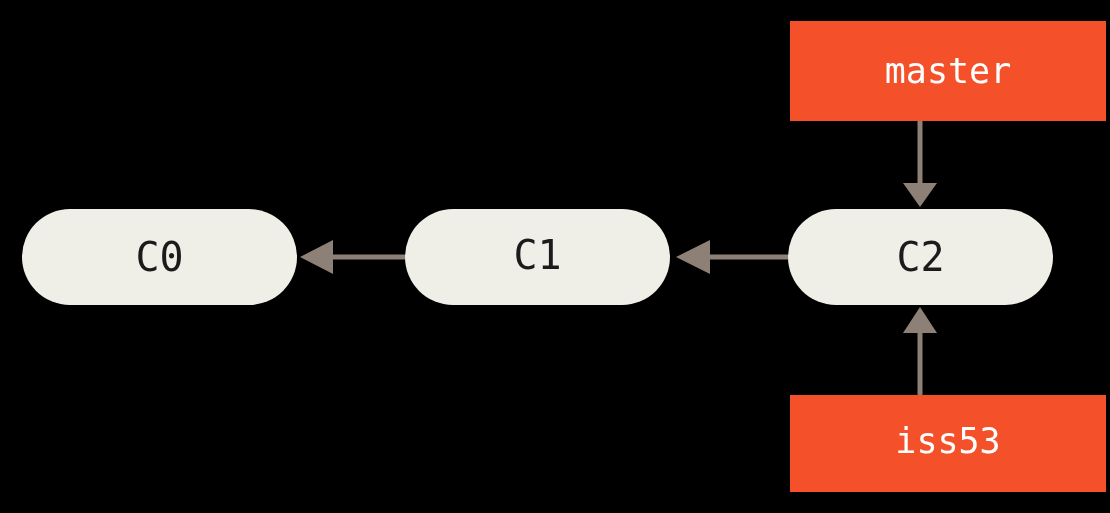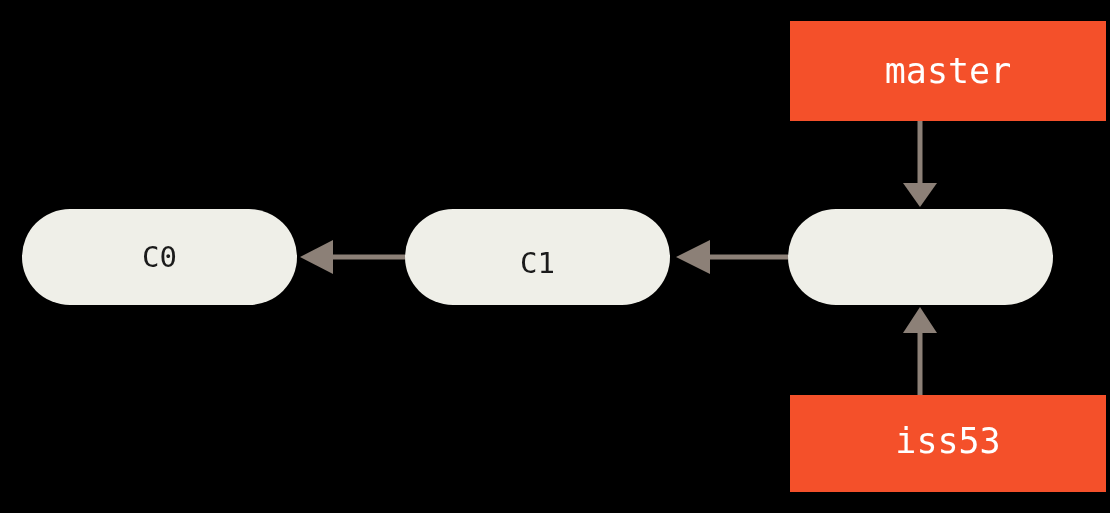--- a/index.html
+++ b/index.html
@@ -29,31 +29,31 @@
   .branch-label {
     position: absolute;
     display: flex;
     align-items: center;
     justify-content: center;
     pointer-events: none;
     white-space: pre;
   }
   .node-label {
     color: #1b1b1b;
-    font-size: 29px;
+    font-size: 40px;
     letter-spacing: 0px;
   }
   .branch-label {
     color: #ffffff;
     font-size: 35px;
     letter-spacing: 0px;
   }
   
   .commit-c0 { left: 22px;  top: 209px; width: 275px; height: 96px; }
-  .commit-c1 { left: 405px; top: 217px; width: 265px; height: 92px; }
+  .commit-c1 { left: 405px; top: 209px; width: 265px; height: 92px; }
   .commit-c2 { left: 788px; top: 209px; width: 265px; height: 96px; }
   
   .branch-master { left: 790px; top: 21px;  width: 316px; height: 100px; }
   .branch-iss53  { left: 790px; top: 395px; width: 316px; height: 91px; }
 </style>
 </head>
 <body>
 
 <div id="canvas">
 
@@ -82,17 +82,18 @@
     </g>
 
     <g>
       <line x1="920" y1="395" x2="920" y2="333" stroke="#8c8077" stroke-width="5"></line>
       <polygon points="920,307 903,333 937,333" fill="#8c8077"></polygon>
     </g>
   </svg>
 
   <div class="node-label commit-c0">C0</div>
   <div class="node-label commit-c1">C1</div>
+  <div class="node-label commit-c2">C2</div>
 
   <div class="branch-label branch-master">master</div>
   <div class="branch-label branch-iss53">iss53</div>
 
 </div>
 
 </body></html>

